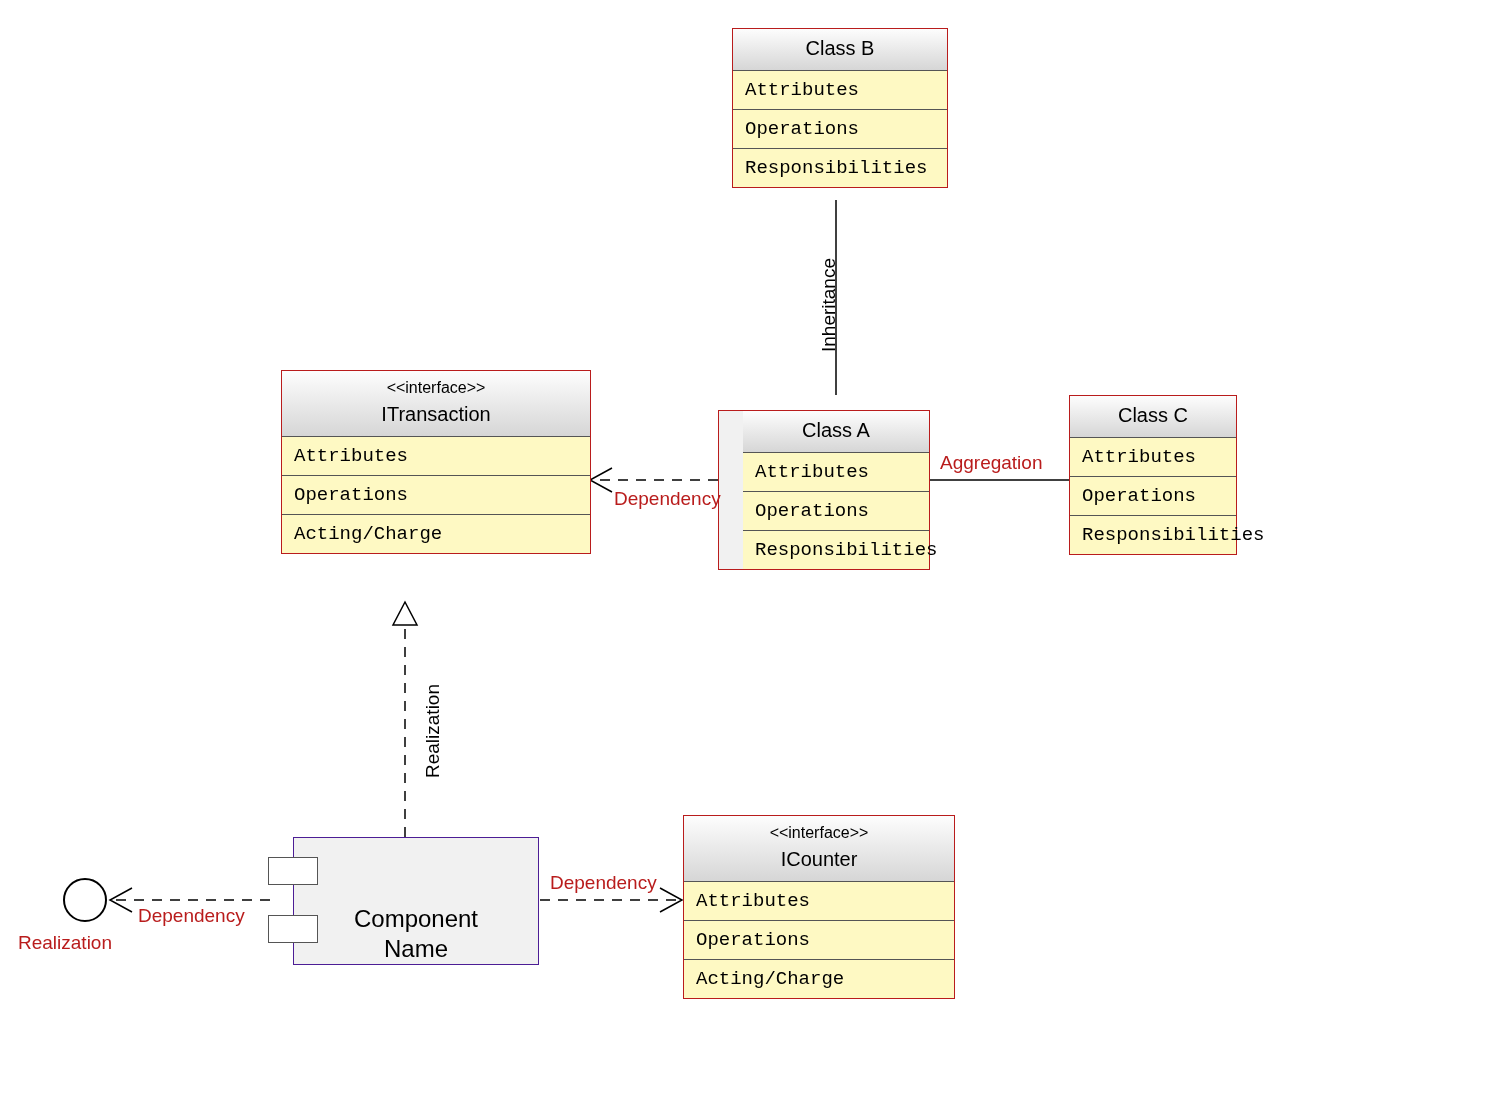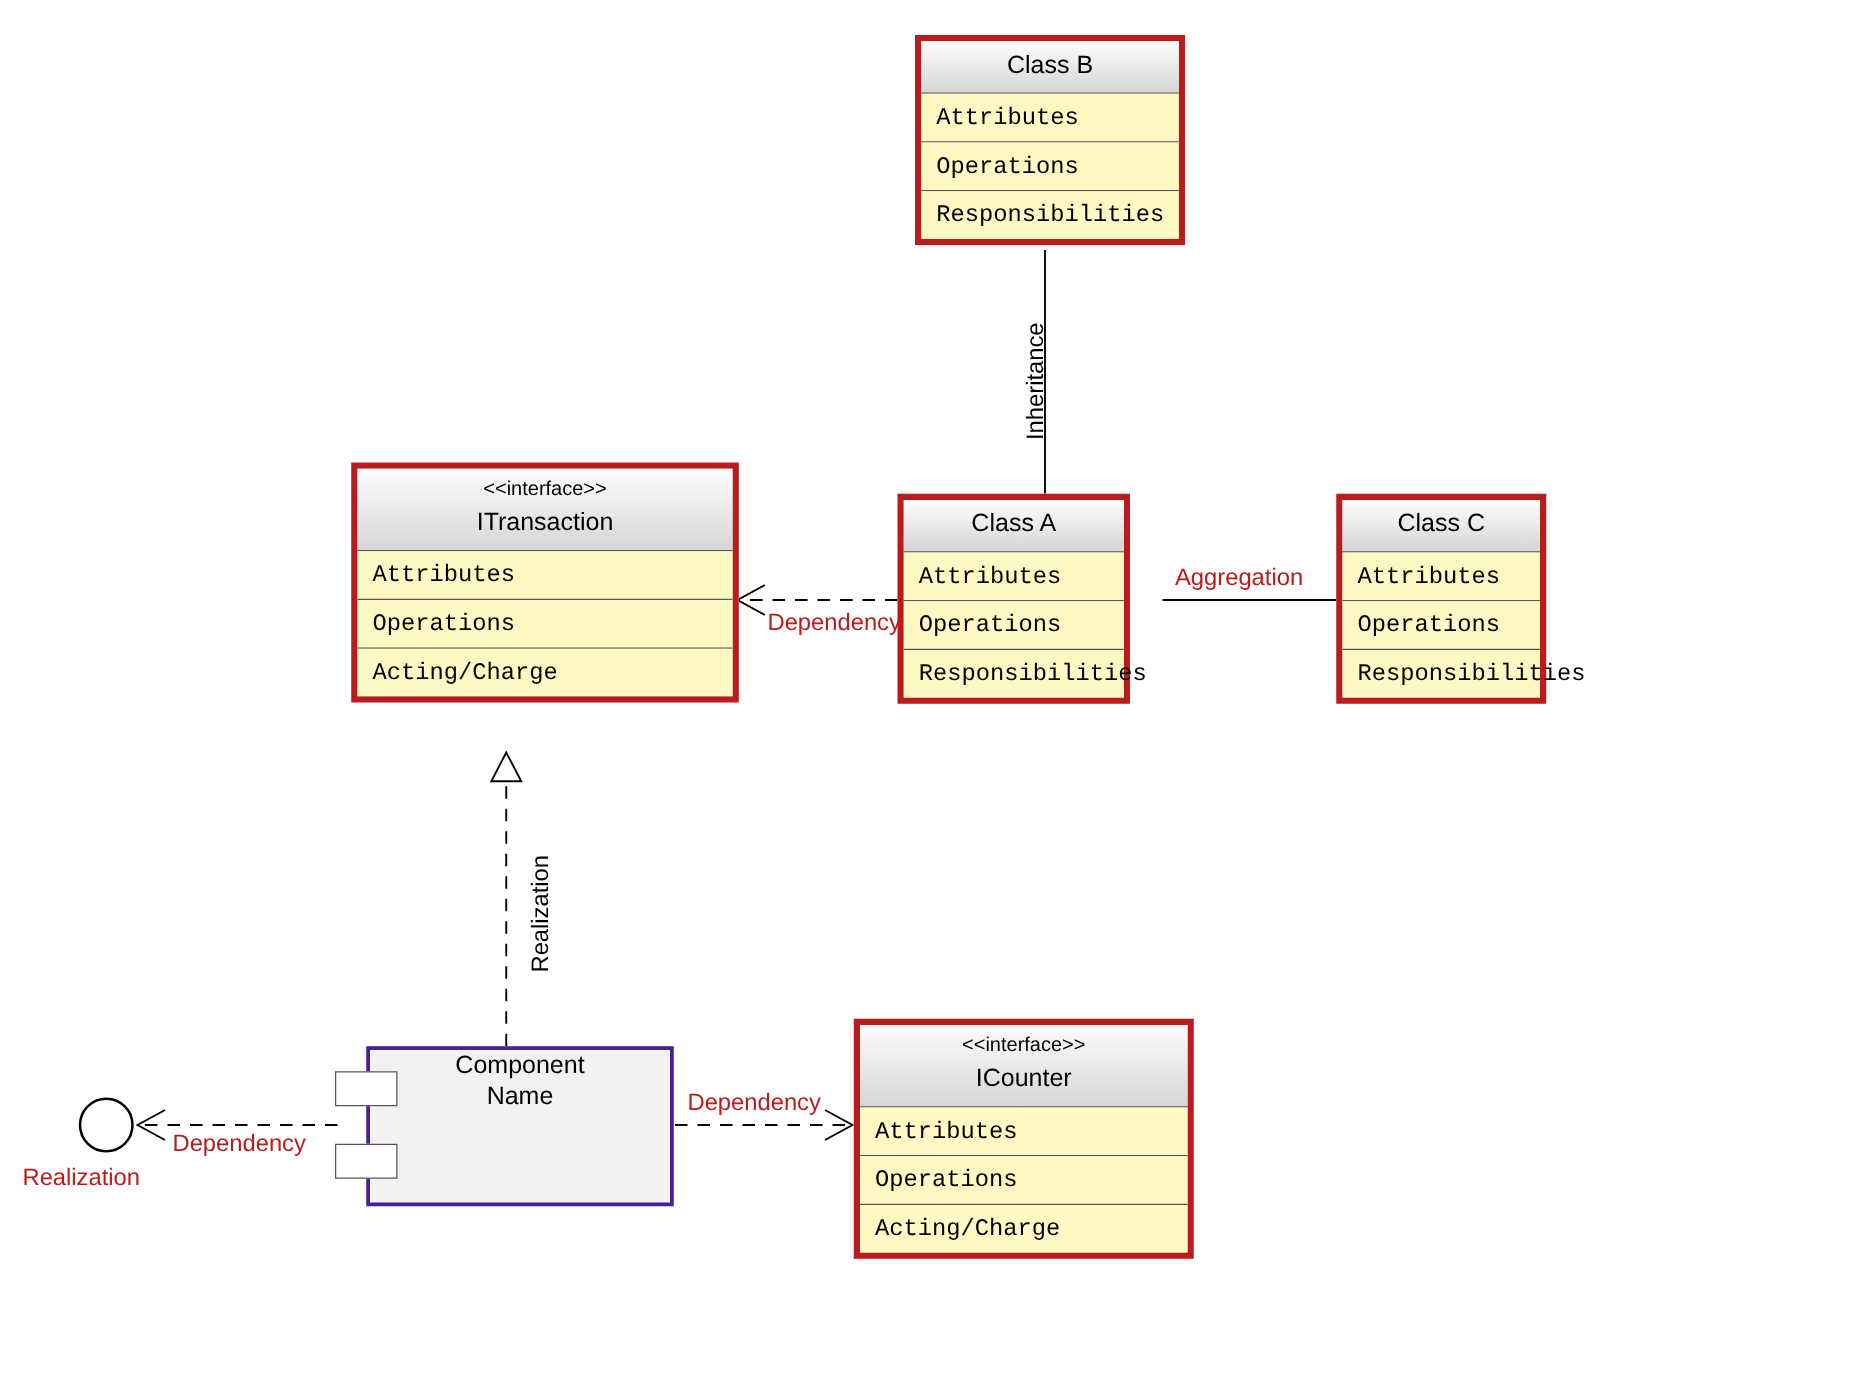--- a/index.html
+++ b/index.html
@@ -11,21 +11,21 @@
     font-family: Verdana, Geneva, sans-serif;
     color: #000;
   }
   .canvas {
     position: relative;
     width: 1500px;
     height: 1120px;
   }
   .uml-box {
     position: absolute;
-    border: 5px solid #b91c1c;
+    border: 1px solid #b91c1c;
     background: #f1f1f1;
     box-sizing: border-box;
   }
   .uml-header {
     background: linear-gradient(#fdfdfd, #d6d6d6);
     text-align: center;
     padding: 8px 6px 10px 6px;
     font-size: 20px;
     border-bottom: 1px solid #555;
   }
@@ -37,28 +37,28 @@
   .uml-row {
     padding: 8px 12px;
     font-size: 19px;
     border-bottom: 1px solid #555;
     background: #fef9c3;
     font-family: Liberation Mono, monospace;
   }
   .uml-row:last-child { border-bottom: none; }
   .component {
     position: absolute;
-    border: 3px solid #4c1d95;
+    border: 1px solid #4c1d95;
     background: #f1f1f1;
     box-sizing: border-box;
     display: flex;
-    align-items: flex-start;
+    align-items: flex-end;
     justify-content: center;
     text-align: center;
-    font-size: 20px;
+    font-size: 24px;
     line-height: 1.25;
   }
   .lug {
     position: absolute;
     width: 50px;
     height: 28px;
     border: 1px solid #555;
     background: #fff;
     box-sizing: border-box;
   }
@@ -130,21 +130,21 @@
 
   <div class="uml-box" style="left:732px; top:28px; width:216px;">
     <div class="uml-header">
       <span>Class B</span>
     </div>
     <div class="uml-row">Attributes</div>
     <div class="uml-row">Operations</div>
     <div class="uml-row">Responsibilities</div>
   </div>
 
-  <div class="uml-box" style="left:718px; top:395px; width:186px;">
+  <div class="uml-box" style="left:718px; top:410px; width:212px;padding-left:24px;">
     <div class="uml-header">
       <span>Class A</span>
     </div>
     <div class="uml-row">Attributes</div>
     <div class="uml-row">Operations</div>
     <div class="uml-row">Responsibilities</div>
   </div>
 
   <div class="uml-box" style="left:1069px; top:395px; width:168px;">
     <div class="uml-header">

